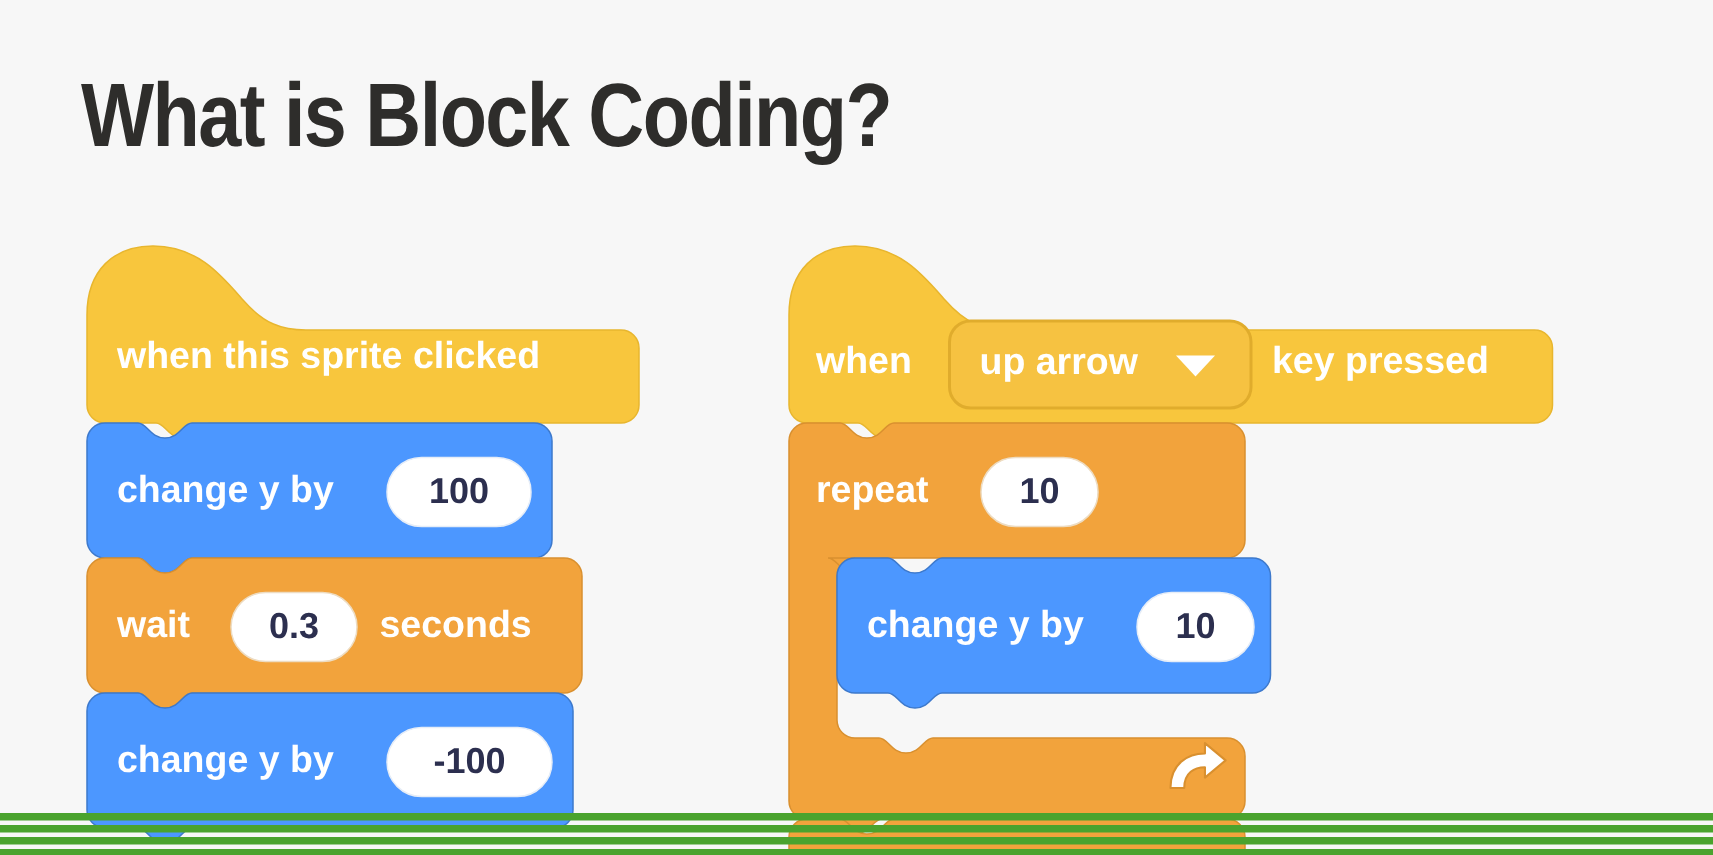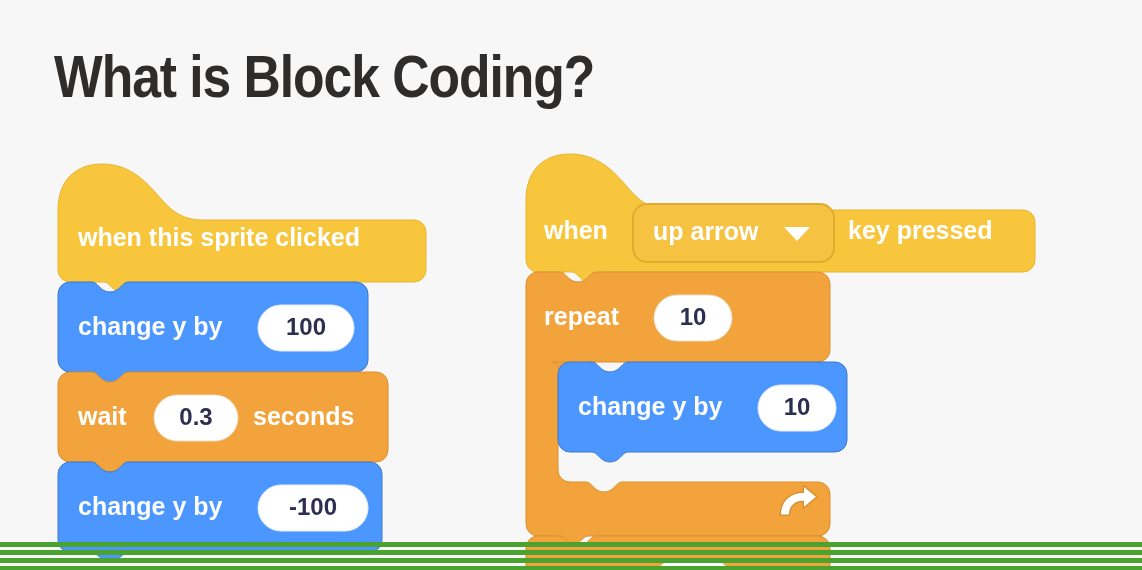--- a/index.html
+++ b/index.html
@@ -170,21 +170,21 @@
         <text class="block-label" x="20" y="346">change y by</text>
         <g>
           <rect x="200" y="323" width="110" height="46" rx="23" ry="23" fill="#ffffff" stroke="#e6edf7" stroke-width="1"></rect>
           <text class="num-text" x="255" y="347">-100</text>
         </g>
       </g>
 
     </svg>
   </div>
 
-  <div class="script-stack" style="left:526px; top:152px;">
+  <div class="script-stack" style="left:526px; top:162px;">
     <svg class="block-svg" width="540" height="400" viewBox="0 0 540 400">
 
       <g>
         <path d="M0,48
                  C0,18 18,2 44,2
                  C74,2 90,22 104,38
                  C118,54 130,58 146,58
                  L497,58
                  a12,12 0 0 1 12,12
                  L509,108

